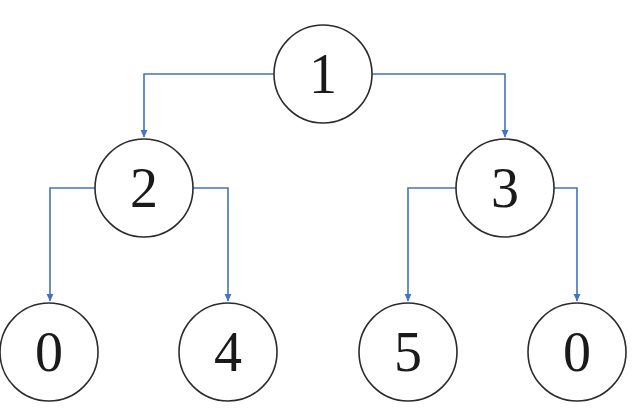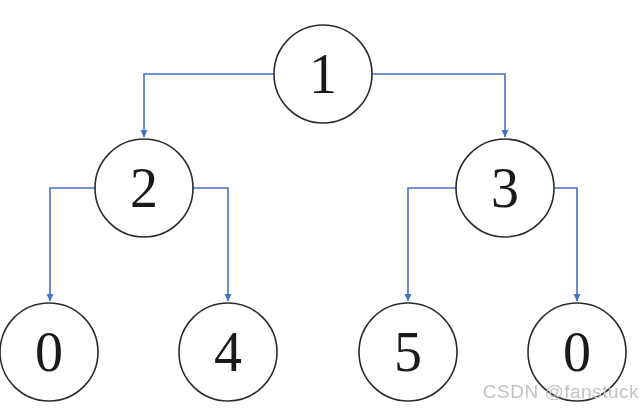--- a/index.html
+++ b/index.html
@@ -90,14 +90,13 @@
       <circle class="node-circle" cx="408" cy="352" r="49"></circle>
       <text class="node-label" x="408" y="371">5</text>
     </g>
 
     <g>
       <circle class="node-circle" cx="577" cy="352" r="49"></circle>
       <text class="node-label" x="577" y="371">0</text>
     </g>
   </svg>
 
-  <div class="watermark">CSDN @fanstuck</div>
 </div>
 
 </body></html>

